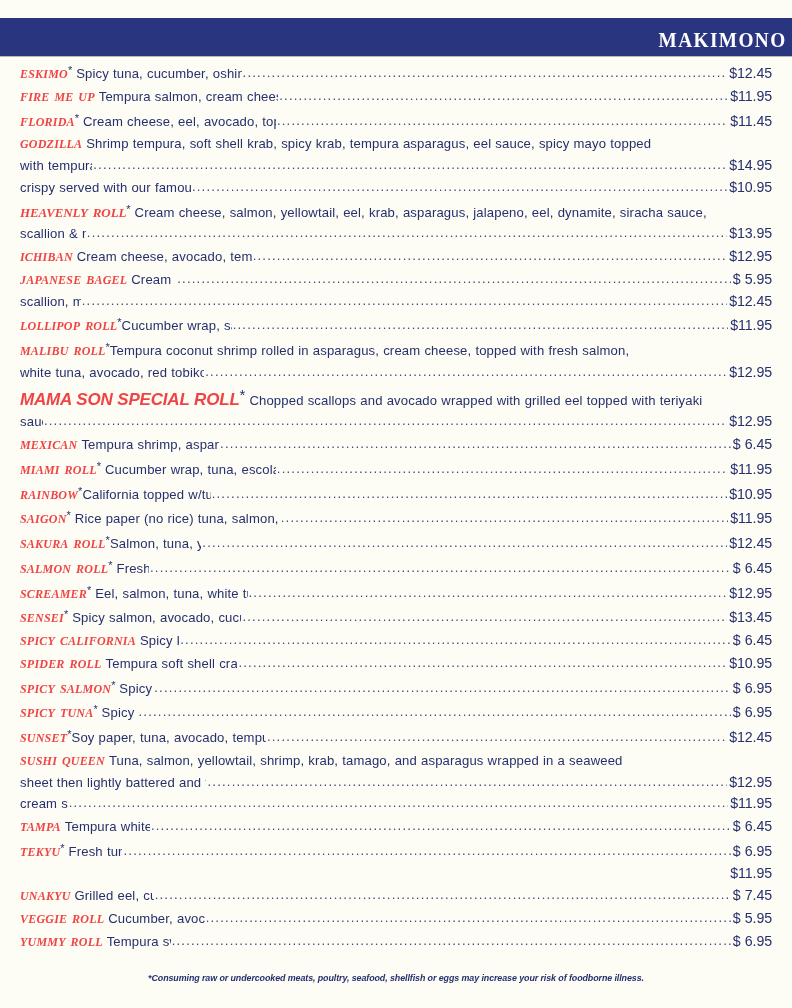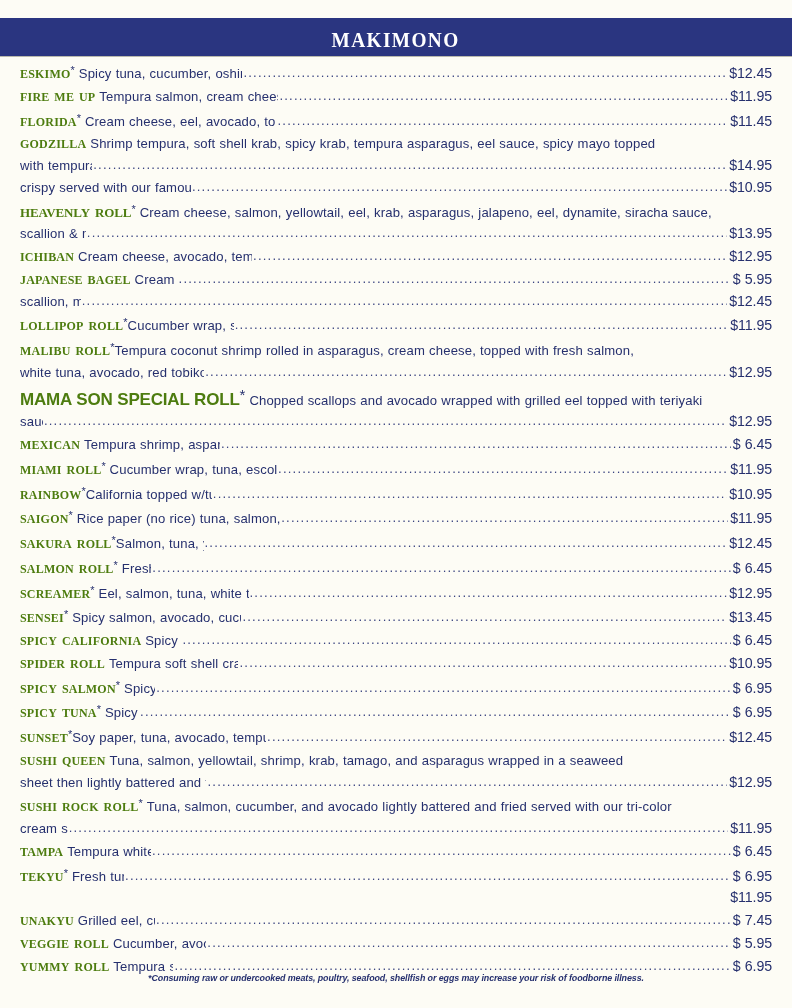--- a/index.html
+++ b/index.html
@@ -24,21 +24,21 @@
   
   .header-band {
     position: absolute;
     top: 18px;
     left: 0;
     width: 792px;
     height: 38px;
     background: #2a3580;
     display: flex;
     align-items: center;
-    justify-content: center;
+    justify-content: flex-end;
     box-shadow: 0 1px 0 #b9b9ad;
   }
   .header-title {
     color: #ffffff;
     font-family: "Liberation Serif", serif;
     font-weight: bold;
     font-size: 30px;
     line-height: 30px;
     letter-spacing: 1.5px;
     font-variant: small-caps;
@@ -62,23 +62,24 @@
     text-align-last: left;
     word-spacing: 0.3px;
   }
   .item-name {
     font-family: "Liberation Serif", serif;
     font-weight: bold;
     font-size: 17.6px;
     font-variant: small-caps;
     text-transform: lowercase;
     letter-spacing: 0.2px;
-    color: #4d7c0f;
+    color: #ef4444;
     display: inline;
     transform-origin: left;
+    font-style: italic;
   }
   .item-name.narrow {
     font-size: 19px;
     letter-spacing: -0.1px;
   }
   .item-name.allcaps {
     font-variant: normal;
     text-transform: uppercase;
     font-size: 17px;
     font-family: "Liberation Sans", sans-serif;
@@ -355,24 +356,20 @@
           <span style="flex: 1 1 auto;"></span>
         </div>
         <div class="row">
           <span class="row-text"><span class="item-desc">sheet then lightly battered and fried served with a teriyaki sauce</span></span>
           <span class="leader">............................................................................................................................................................................................................................</span>
           <span class="price">$12.95</span>
         </div>
       </div>
       <div class="menu-item">
         <div class="row">
-          <span class="row-text"><span class="item-name">Sushi Rock Roll</span><span class="star">*</span><span> </span><span class="item-desc">Tuna, salmon, cucumber, and avocado lightly battered and fried served with our tri-color</span></span>
-          <span style="flex: 1 1 auto;"></span>
-        </div>
-        <div class="row">
           <span class="row-text"><span class="item-desc">cream sauce</span></span>
           <span class="leader">............................................................................................................................................................................................................................</span>
           <span class="price">$11.95</span>
         </div>
       </div>
       <div class="menu-item">
         <div class="row">
           <span class="row-text"><span class="item-name">Tampa</span><span> </span><span class="item-desc">Tempura white fish, mayo, onion</span></span>
           <span class="leader">............................................................................................................................................................................................................................</span>
           <span class="price">$ 6.45</span>

